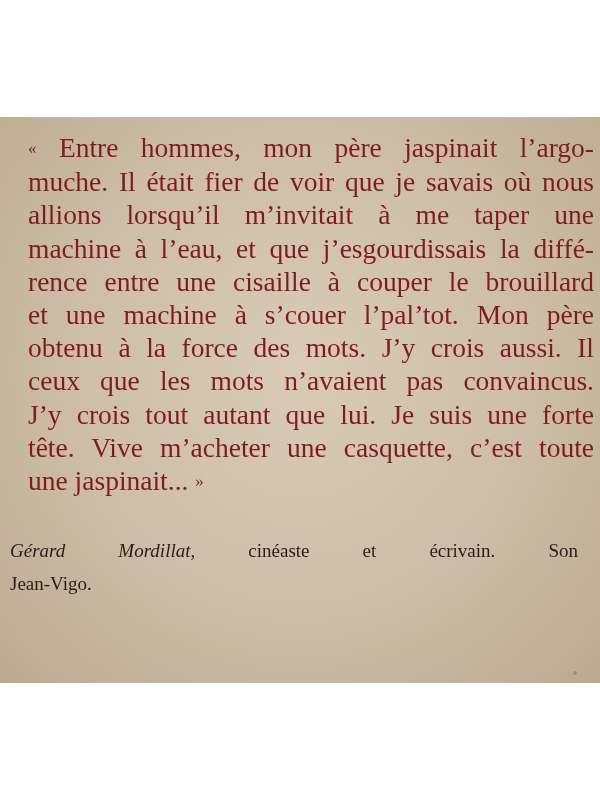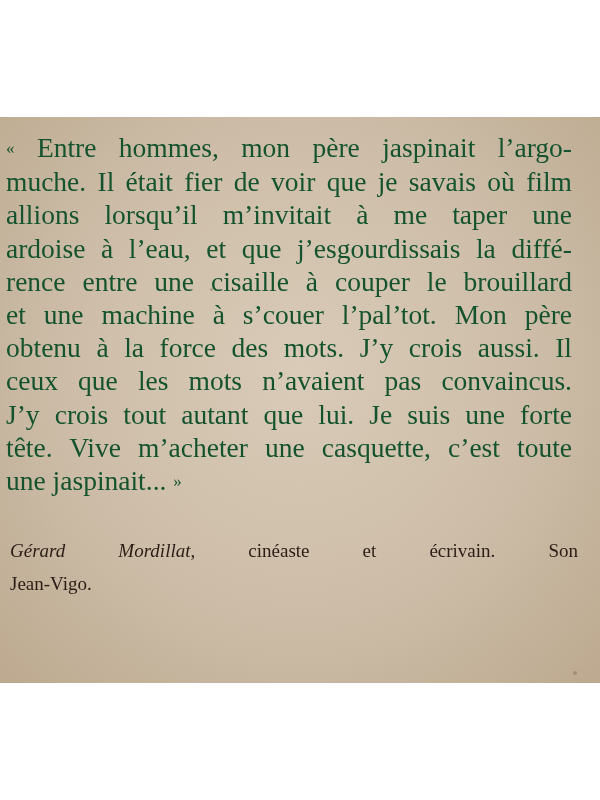--- a/index.html
+++ b/index.html
@@ -19,27 +19,27 @@
     .paper {
       position: absolute;
       left: 0;
       top: 117px;
       width: 600px;
       height: 566px;
       background: radial-gradient(ellipse at 50% 45%, #d9cbb8 0%, #cdbda8 55%, #bca98f 100%);
     }
     .quote {
       position: absolute;
-      left: 6px;
+      left: 28px;
       top: 131px;
       width: 566px;
       font-family: "Liberation Serif", "DejaVu Serif", serif;
       font-size: 27.5px;
       line-height: 33.2px;
-      color: #14532d;
+      color: #7f1d1d;
       text-align: justify;
     }
     .quote .line {
       display: block;
       text-align: justify;
       text-align-last: justify;
       white-space: nowrap;
     }
     .quote .line.last {
       text-align-last: left;
@@ -76,23 +76,23 @@
     }
   </style>
 </head>
 <body>
 
 <div class="page">
   <div class="paper"></div>
 
   <div class="quote">
     <span class="line"><span class="guillemet">«</span> <span>Entre hommes, mon père jaspinait l’argo-</span></span>
-    <span class="line">muche. Il était fier de voir que je savais où film</span>
+    <span class="line">muche. Il était fier de voir que je savais où nous</span>
     <span class="line">allions lorsqu’il m’invitait à me taper une</span>
-    <span class="line">ardoise à l’eau, et que j’esgourdissais la diffé-</span>
+    <span class="line">machine à l’eau, et que j’esgourdissais la diffé-</span>
     <span class="line">rence entre une cisaille à couper le brouillard</span>
     <span class="line">et une machine à s’couer l’pal’tot. Mon père</span>
     <span class="line">obtenu à la force des mots. J’y crois aussi. Il</span>
     <span class="line">ceux que les mots n’avaient pas convaincus.</span>
     <span class="line">J’y crois tout autant que lui. Je suis une forte</span>
     <span class="line">tête. Vive m’acheter une casquette, c’est toute</span>
     <span class="line last"><span>une jaspinait...</span> <span class="guillemet">»</span></span>
   </div>
 
   <div class="bio">

